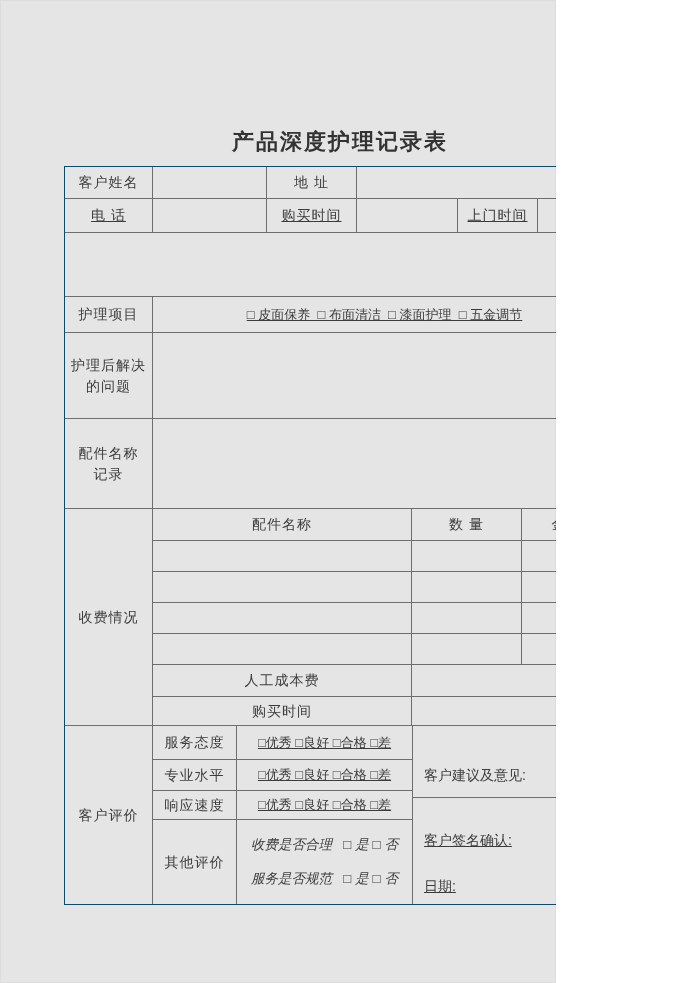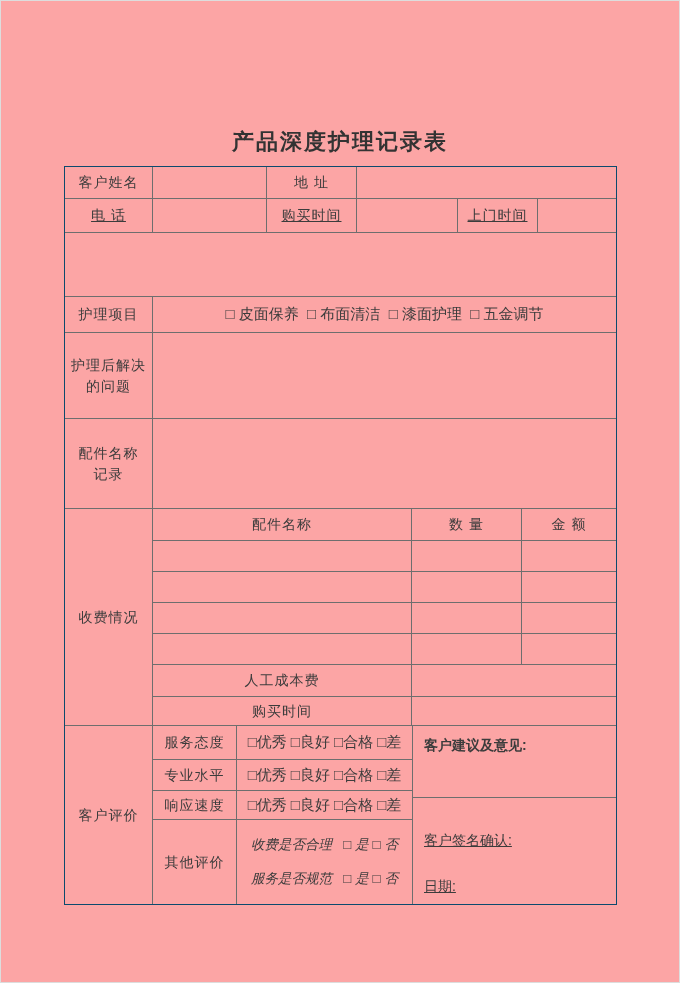--- a/index.html
+++ b/index.html
@@ -1,19 +1,19 @@
 <!DOCTYPE html>
 <html><head>
 <meta charset="utf-8">
 <style>
   html,body{margin:0;padding:0;background:#ffffff;}
   .page{
     position:relative;
-    width:680px;height:983px;
-    background:#fca5a5;
+    width:556px;height:983px;
+    background:#e5e5e5;
     box-shadow:inset 0 0 0 1px #dddddd;
     font-family:"Liberation Sans","DejaVu Sans",sans-serif;
     color:#3c3c3c;
     overflow:hidden;
   }
   .title{
     position:absolute;left:0;top:127px;width:680px;
     text-align:center;font-size:22px;font-weight:600;letter-spacing:2px;
     color:#333333;
   }
@@ -27,21 +27,21 @@
   }
   .trow{display:flex;flex-shrink:0;min-height:0;}
   .grow{flex:1 1 auto;min-width:0;min-height:0;}
   .c{
     box-sizing:border-box;display:flex;align-items:center;justify-content:center;
     text-align:center;overflow:hidden;
   }
   .br{border-right:1px solid #6e6e6e;}
   .bb{border-bottom:1px solid #6e6e6e;}
   .lbl{white-space:pre-line;line-height:1.45;letter-spacing:1px;}
-  .opts{white-space:pre;font-size:15px;letter-spacing:0px;}
+  .opts{white-space:pre;font-size:13px;letter-spacing:0px;text-decoration:underline;}
   .sub{display:flex;flex-direction:column;flex:1 1 auto;min-width:0;}
   .subrow-h{display:flex;flex:1 1 auto;min-height:0;}
   
   .w88{width:88px;flex:0 0 88px;}
   .w114{width:114px;flex:0 0 114px;}
   .w90{width:90px;flex:0 0 90px;}
   .w101{width:101px;flex:0 0 101px;}
   .w80{width:80px;flex:0 0 80px;}
   .w259{width:259px;flex:0 0 259px;}
   .w110{width:110px;flex:0 0 110px;}
@@ -58,22 +58,22 @@
   .h30{height:30px;flex:0 0 30px;}
   .h34{height:34px;flex:0 0 34px;}
   .h29{height:29px;flex:0 0 29px;}
   .h72{height:72px;flex:0 0 72px;}
   
   .other-eval-cell{
     flex-direction:column;justify-content:space-evenly;align-items:center;
     white-space:pre;font-size:13.5px;font-style:italic;
   }
   .suggest-cell{
-    align-items:flex-start;justify-content:flex-start;
-    text-align:left;padding:11px 6px 4px 11px;font-weight:bold;
+    align-items:flex-end;justify-content:flex-start;
+    text-align:left;padding:11px 6px 12px 11px;
   }
   .sign-cell{
     flex-direction:column;align-items:flex-start;justify-content:flex-start;
     text-align:left;padding:34px 6px 0 11px;gap:28px;text-decoration:underline;
   }
 </style>
 </head>
 <body>
 
 <div class="page">

